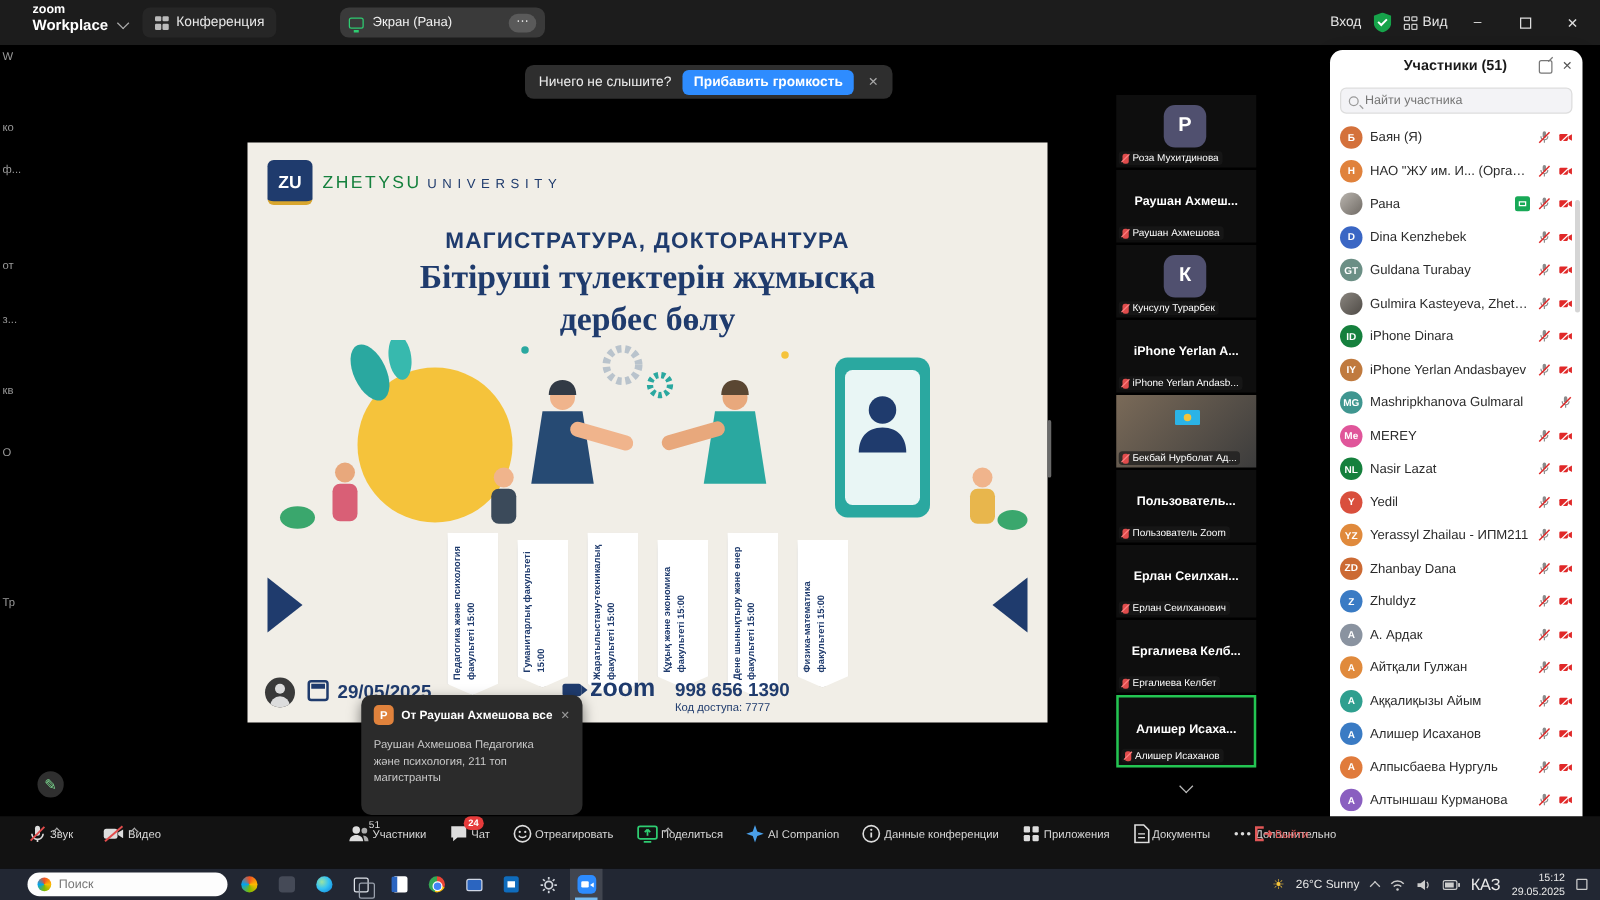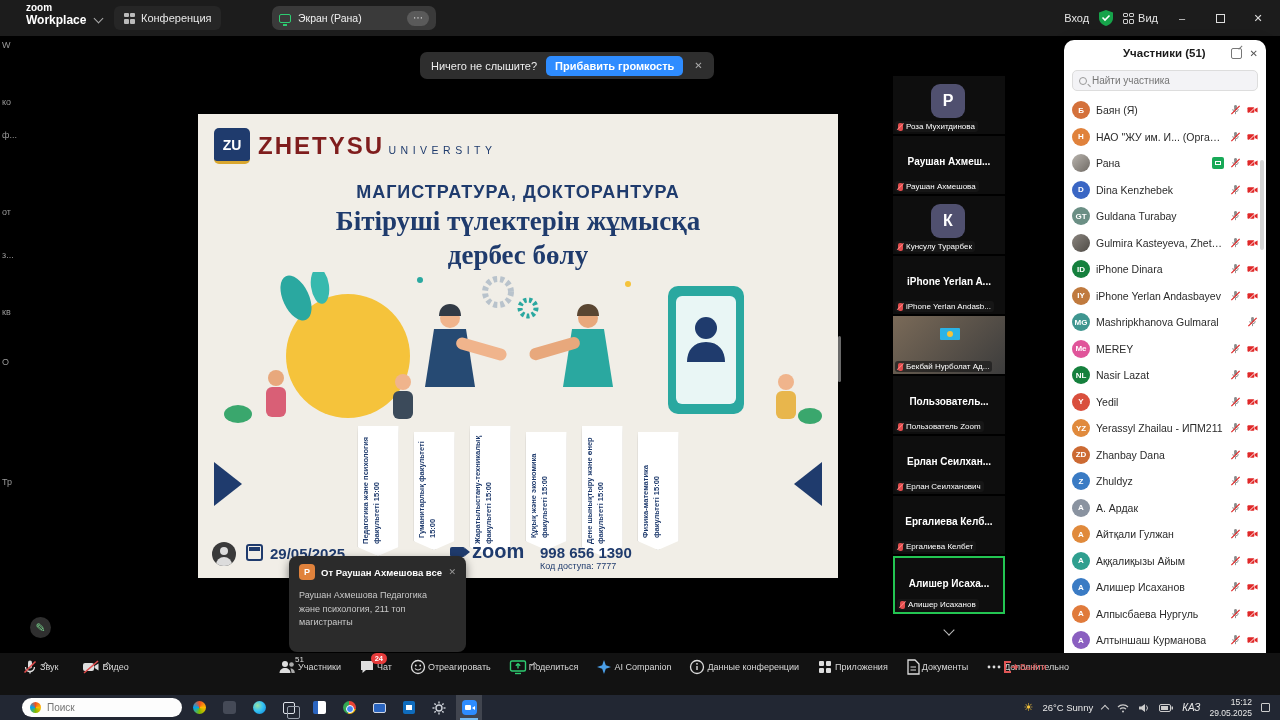--- a/index.html
+++ b/index.html
@@ -39,21 +39,21 @@
   
   #audio-banner { position:absolute; left:420px; top:52px; height:27px; background:#2e2e2e; border-radius:7px; display:flex; align-items:center; gap:9px; padding:0 11px; box-shadow:0 2px 6px rgba(0,0,0,.5); }
   #audio-banner .q { font-size:11px; color:#eee; }
   #audio-banner .btn { background:#2e8cff; color:#fff; font-size:11px; font-weight:bold; border-radius:5px; padding:4px 9px; }
   #audio-banner .x { color:#aaa; font-size:10px; padding-left:2px; }
 
   
   #slide { position:absolute; left:198px; top:114px; width:640px; height:464px; background:#f1eee7; color:#1f3b6d; overflow:hidden; }
   .slogo { position:absolute; left:16px; top:14px; display:flex; gap:8px; align-items:center; }
   .slogo .mark { width:36px; height:36px; background:#1f3b6d; border-radius:5px; color:#fff; font-weight:bold; font-size:14px; display:flex; align-items:center; justify-content:center; border-bottom:3px solid #d9a62e; }
-  .slogo .t1 { font-size:24px; font-weight:bold; letter-spacing:2px; color:#7f1d1d; line-height:1; }
+  .slogo .t1 { font-size:14px; font-weight:normal; letter-spacing:2px; color:#15803d; line-height:1; }
   .slogo .t2 { font-size:10.5px; letter-spacing:4.5px; color:#1f3b6d;text-align:right; }
   .ssub { position:absolute; top:68px; width:100%; text-align:center; font-size:18px; font-weight:bold; letter-spacing:1px; }
   .stitle1 { position:absolute; top:92px; width:100%; text-align:center; font-size:27px; font-weight:bold; font-family:"Liberation Serif", serif; }
   .stitle2 { position:absolute; top:126px; width:100%; text-align:center; font-size:27px; font-weight:bold; font-family:"Liberation Serif", serif; }
   #illus { position:absolute; top:158px; left:0; }
   #ribbons { position:absolute; top:312px; left:0; width:100%; display:flex; justify-content:center; gap:15px; }
   .ribbon { width:41px; background:#fff; box-shadow:0 3px 6px rgba(0,0,0,.25); clip-path:polygon(0 0,100% 0,100% calc(100% - 9px),50% 100%,0 calc(100% - 9px)); padding:7px 3px 12px 3px; }
   .ribbon .vt { writing-mode:vertical-rl; transform:rotate(180deg); font-size:7.5px; font-weight:bold; color:#1f3b6d; line-height:1.45; height:100%; width:100%; }
   .rib-tall { height:130px; } .rib-short { height:118px; margin-top:6px; }
   .arrow-l { position:absolute; left:16px; top:348px; width:0; height:0; border-top:22px solid transparent; border-bottom:22px solid transparent; border-left:28px solid #1f3b6d; }
@@ -155,21 +155,21 @@
   .c-store { width:12px; height:13px; background:#0f6cbd; border-radius:2px; position:relative; }
   .c-store::after { content:''; position:absolute; left:3px; top:4px; width:6px; height:5px; background:#fff; }
   .c-zoom { width:15px; height:15px; background:#2D8CFF; border-radius:4px; position:relative; }
   .c-zoom::before { content:''; position:absolute; left:3px; top:5px; width:6px; height:5px; background:#fff; border-radius:1px; }
   .c-zoom::after { content:''; position:absolute; left:10px; top:5.5px; border-top:2px solid transparent; border-bottom:2px solid transparent; border-right:3px solid #fff; }
   #tray { margin-left:auto; display:flex; align-items:center; gap:9px; padding-right:10px; }
   #tray .w { font-size:9.5px; color:#e8e8e8; }
   #tray .sun { color:#f5c33b; font-size:11px; }
   .tr-chev { width:6px; height:6px; border-left:1.4px solid #ccc; border-top:1.4px solid #ccc; transform:rotate(45deg); margin-top:2px; }
   .tr-sq { width:9px; height:9px; border:1.2px solid #ccc; border-radius:1px; }
-  #tray .lang { font-size:10px; color:#e8e8e8;font-style:italic; }
+  #tray .lang { font-size:13px; color:#e8e8e8; }
   #tray .clock { text-align:right; font-size:8.5px; color:#e8e8e8; line-height:1.25; }
 </style>
 </head>
 <body>
 
 <div id="titlebar">
   <div class="zlogo">
     <span class="l1">zoom</span>
     <span class="l2">Workplace</span>
   </div>

